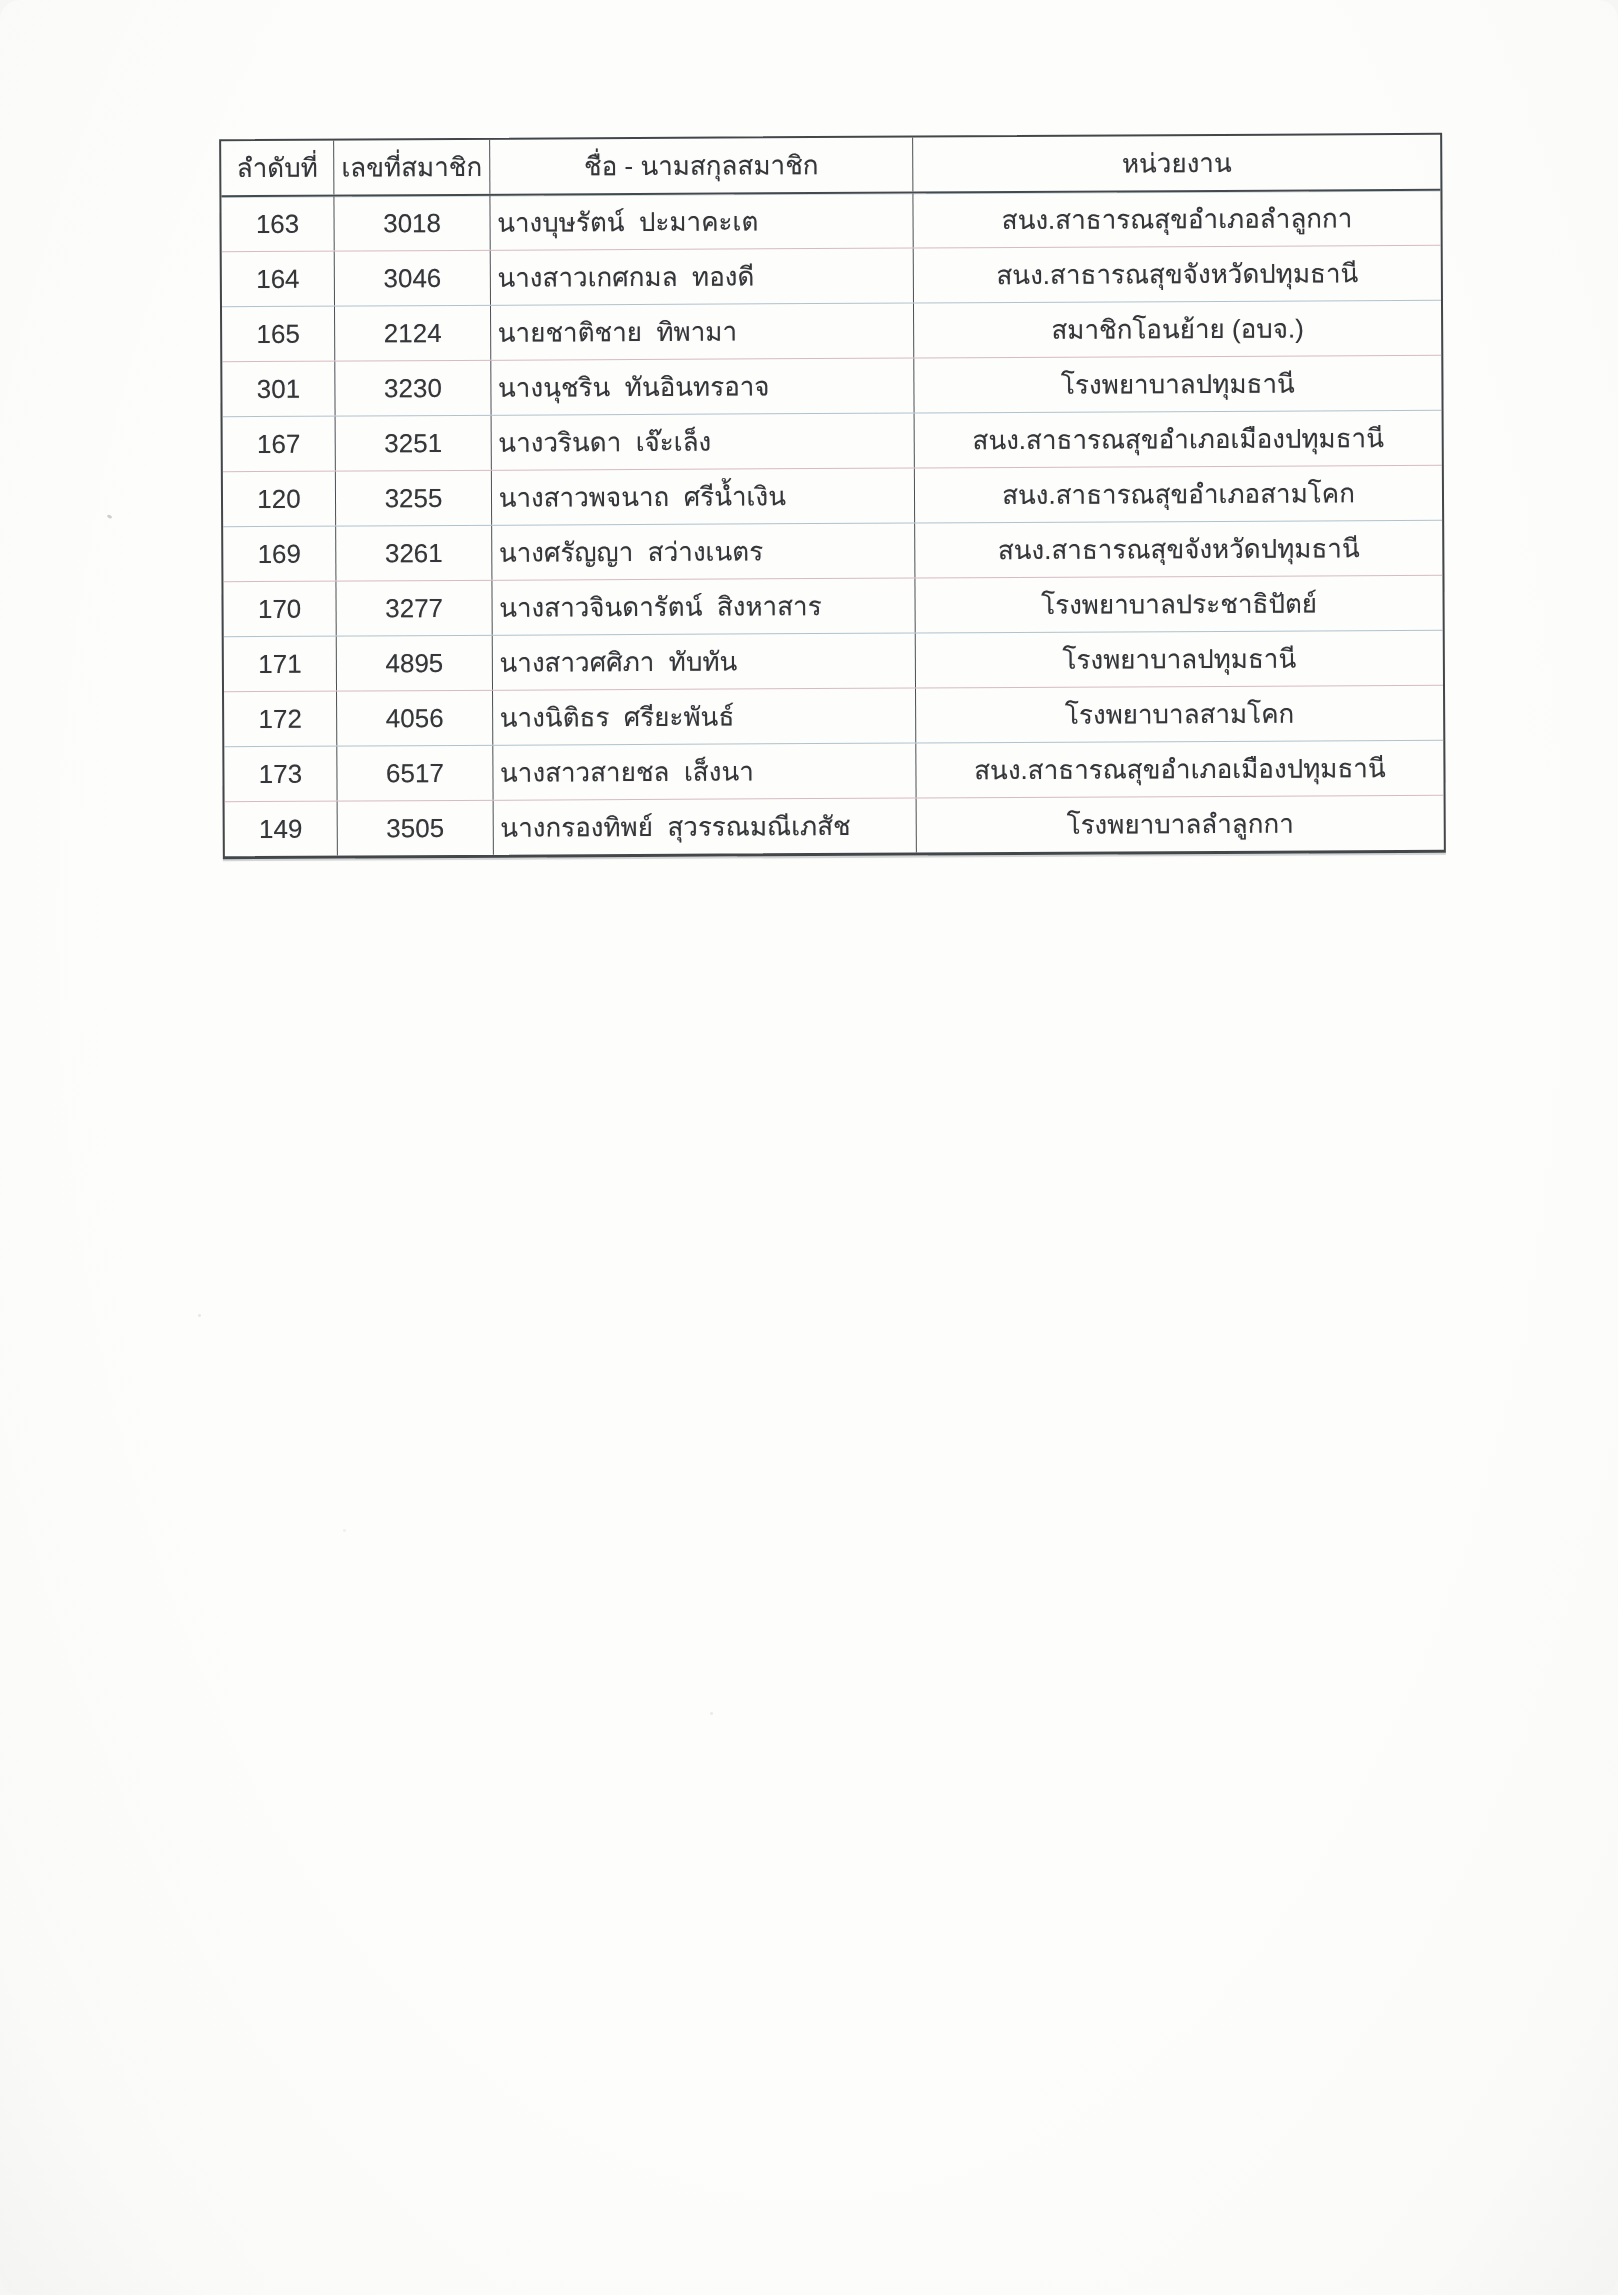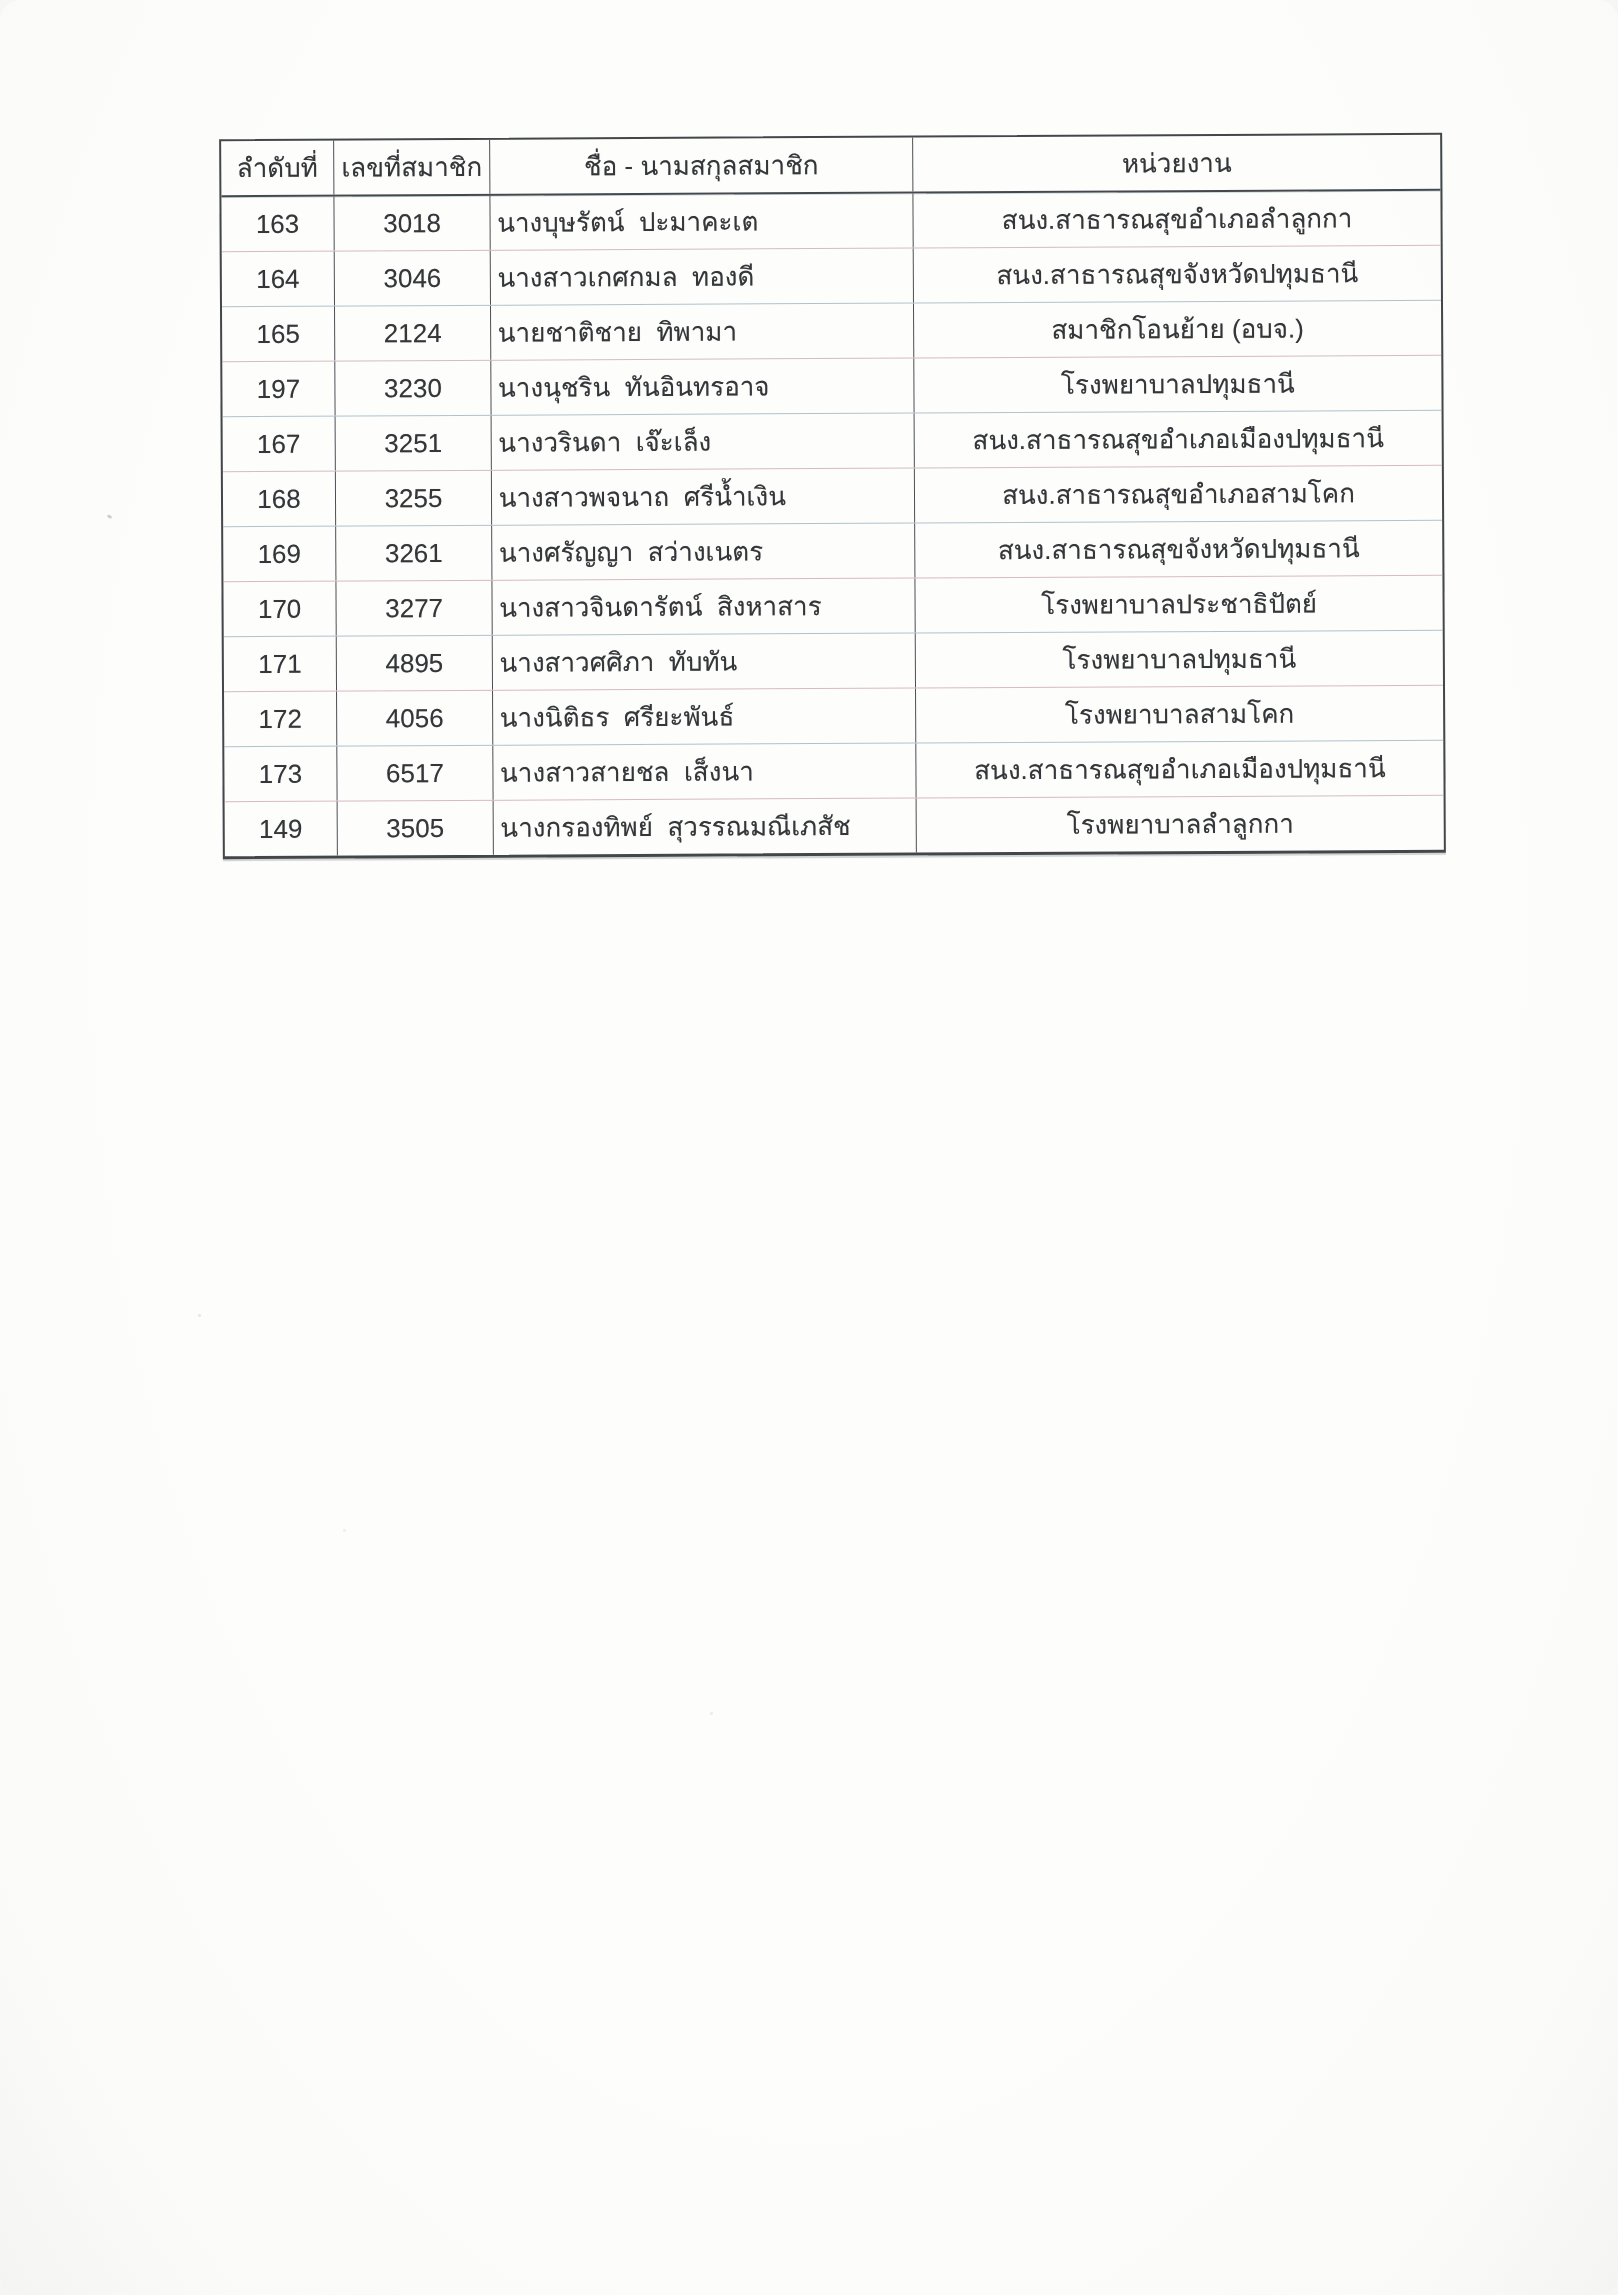--- a/index.html
+++ b/index.html
@@ -111,33 +111,33 @@
       <div class="cell c3 name">นางสาวเกศกมล  ทองดี</div>
       <div class="cell c4">สนง.สาธารณสุขจังหวัดปทุมธานี</div>
     </div>
         <div class="trow body-row">
       <div class="cell c1">165</div>
       <div class="cell c2">2124</div>
       <div class="cell c3 name">นายชาติชาย  ทิพามา</div>
       <div class="cell c4">สมาชิกโอนย้าย (อบจ.)</div>
     </div>
         <div class="trow body-row">
-      <div class="cell c1">197</div>
+      <div class="cell c1">301</div>
       <div class="cell c2">3230</div>
       <div class="cell c3 name">นางนุชริน  ทันอินทรอาจ</div>
       <div class="cell c4">โรงพยาบาลปทุมธานี</div>
     </div>
         <div class="trow body-row">
       <div class="cell c1">167</div>
       <div class="cell c2">3251</div>
       <div class="cell c3 name">นางวรินดา  เจ๊ะเล็ง</div>
       <div class="cell c4">สนง.สาธารณสุขอำเภอเมืองปทุมธานี</div>
     </div>
         <div class="trow body-row">
-      <div class="cell c1">168</div>
+      <div class="cell c1">120</div>
       <div class="cell c2">3255</div>
       <div class="cell c3 name">นางสาวพจนาถ  ศรีน้ำเงิน</div>
       <div class="cell c4">สนง.สาธารณสุขอำเภอสามโคก</div>
     </div>
         <div class="trow body-row">
       <div class="cell c1">169</div>
       <div class="cell c2">3261</div>
       <div class="cell c3 name">นางศรัญญา  สว่างเนตร</div>
       <div class="cell c4">สนง.สาธารณสุขจังหวัดปทุมธานี</div>
     </div>

